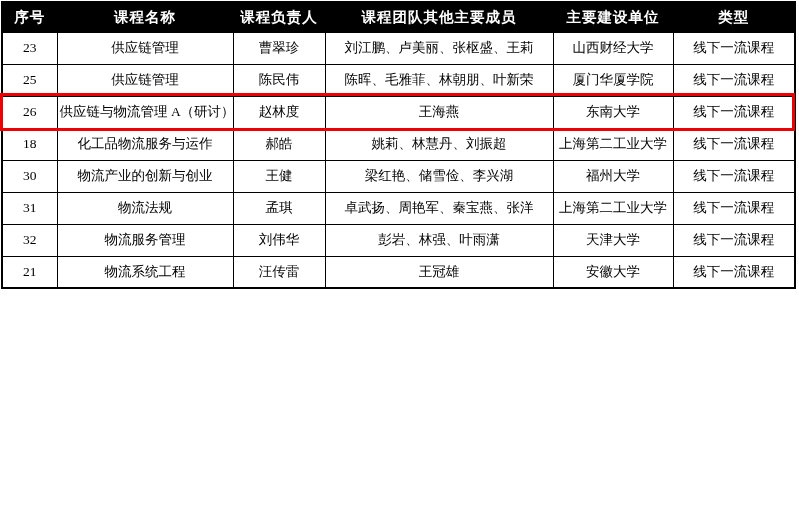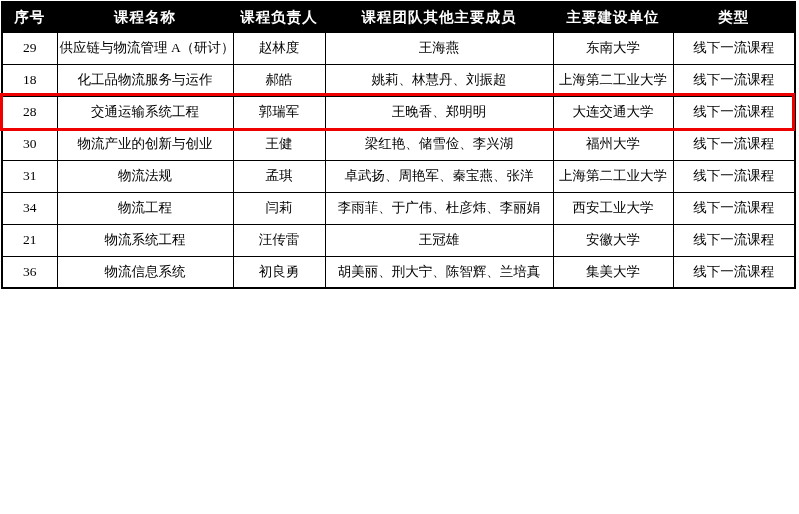--- a/index.html
+++ b/index.html
@@ -65,79 +65,79 @@
         <th>序号</th>
         <th>课程名称</th>
         <th>课程负责人</th>
         <th>课程团队其他主要成员</th>
         <th>主要建设单位</th>
         <th>类型</th>
       </tr>
     </thead>
     <tbody>
         <tr>
-    <td>29</td>
+    <td>23</td>
+    <td>供应链管理</td>
+    <td>曹翠珍</td>
+    <td>刘江鹏、卢美丽、张枢盛、王莉</td>
+    <td>山西财经大学</td>
+    <td>线下一流课程</td>
+  </tr>
+        <tr class="hl-row">
+    <td>25</td>
+    <td>供应链管理</td>
+    <td>陈民伟</td>
+    <td>陈晖、毛雅菲、林朝朋、叶新荣</td>
+    <td>厦门华厦学院</td>
+    <td>线下一流课程</td>
+  </tr>
+        <tr>
+    <td>26</td>
     <td>供应链与物流管理 A（研讨）</td>
     <td>赵林度</td>
     <td>王海燕</td>
     <td>东南大学</td>
     <td>线下一流课程</td>
   </tr>
         <tr>
     <td>18</td>
     <td>化工品物流服务与运作</td>
     <td>郝皓</td>
     <td>姚莉、林慧丹、刘振超</td>
     <td>上海第二工业大学</td>
-    <td>线下一流课程</td>
-  </tr>
-        <tr>
-    <td>28</td>
-    <td>交通运输系统工程</td>
-    <td>郭瑞军</td>
-    <td>王晚香、郑明明</td>
-    <td>大连交通大学</td>
     <td>线下一流课程</td>
   </tr>
         <tr>
     <td>30</td>
     <td>物流产业的创新与创业</td>
     <td>王健</td>
     <td>梁红艳、储雪俭、李兴湖</td>
     <td>福州大学</td>
     <td>线下一流课程</td>
   </tr>
         <tr>
     <td>31</td>
     <td>物流法规</td>
     <td>孟琪</td>
     <td>卓武扬、周艳军、秦宝燕、张洋</td>
     <td>上海第二工业大学</td>
     <td>线下一流课程</td>
   </tr>
         <tr>
-    <td>34</td>
-    <td>物流工程</td>
-    <td>闫莉</td>
-    <td>李雨菲、于广伟、杜彦炜、李丽娟</td>
-    <td>西安工业大学</td>
+    <td>32</td>
+    <td>物流服务管理</td>
+    <td>刘伟华</td>
+    <td>彭岩、林强、叶雨潇</td>
+    <td>天津大学</td>
     <td>线下一流课程</td>
   </tr>
         <tr>
     <td>21</td>
     <td>物流系统工程</td>
     <td>汪传雷</td>
     <td>王冠雄</td>
     <td>安徽大学</td>
     <td>线下一流课程</td>
   </tr>
-        <tr>
-    <td>36</td>
-    <td>物流信息系统</td>
-    <td>初良勇</td>
-    <td>胡美丽、刑大宁、陈智辉、兰培真</td>
-    <td>集美大学</td>
-    <td>线下一流课程</td>
-  </tr>
       </tbody>
   </table>
   <div class="hl-box" style="top: 92px; height: 38px;"></div>
 </div>
 
 </body></html>

